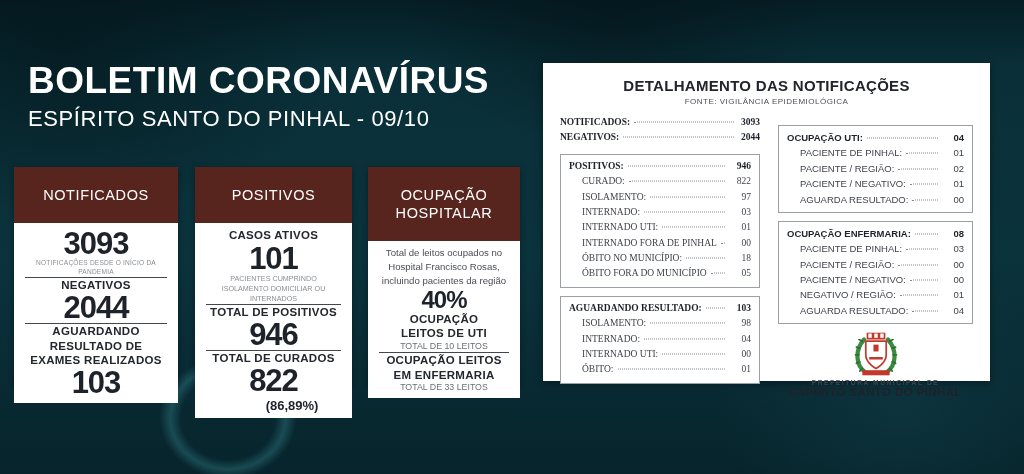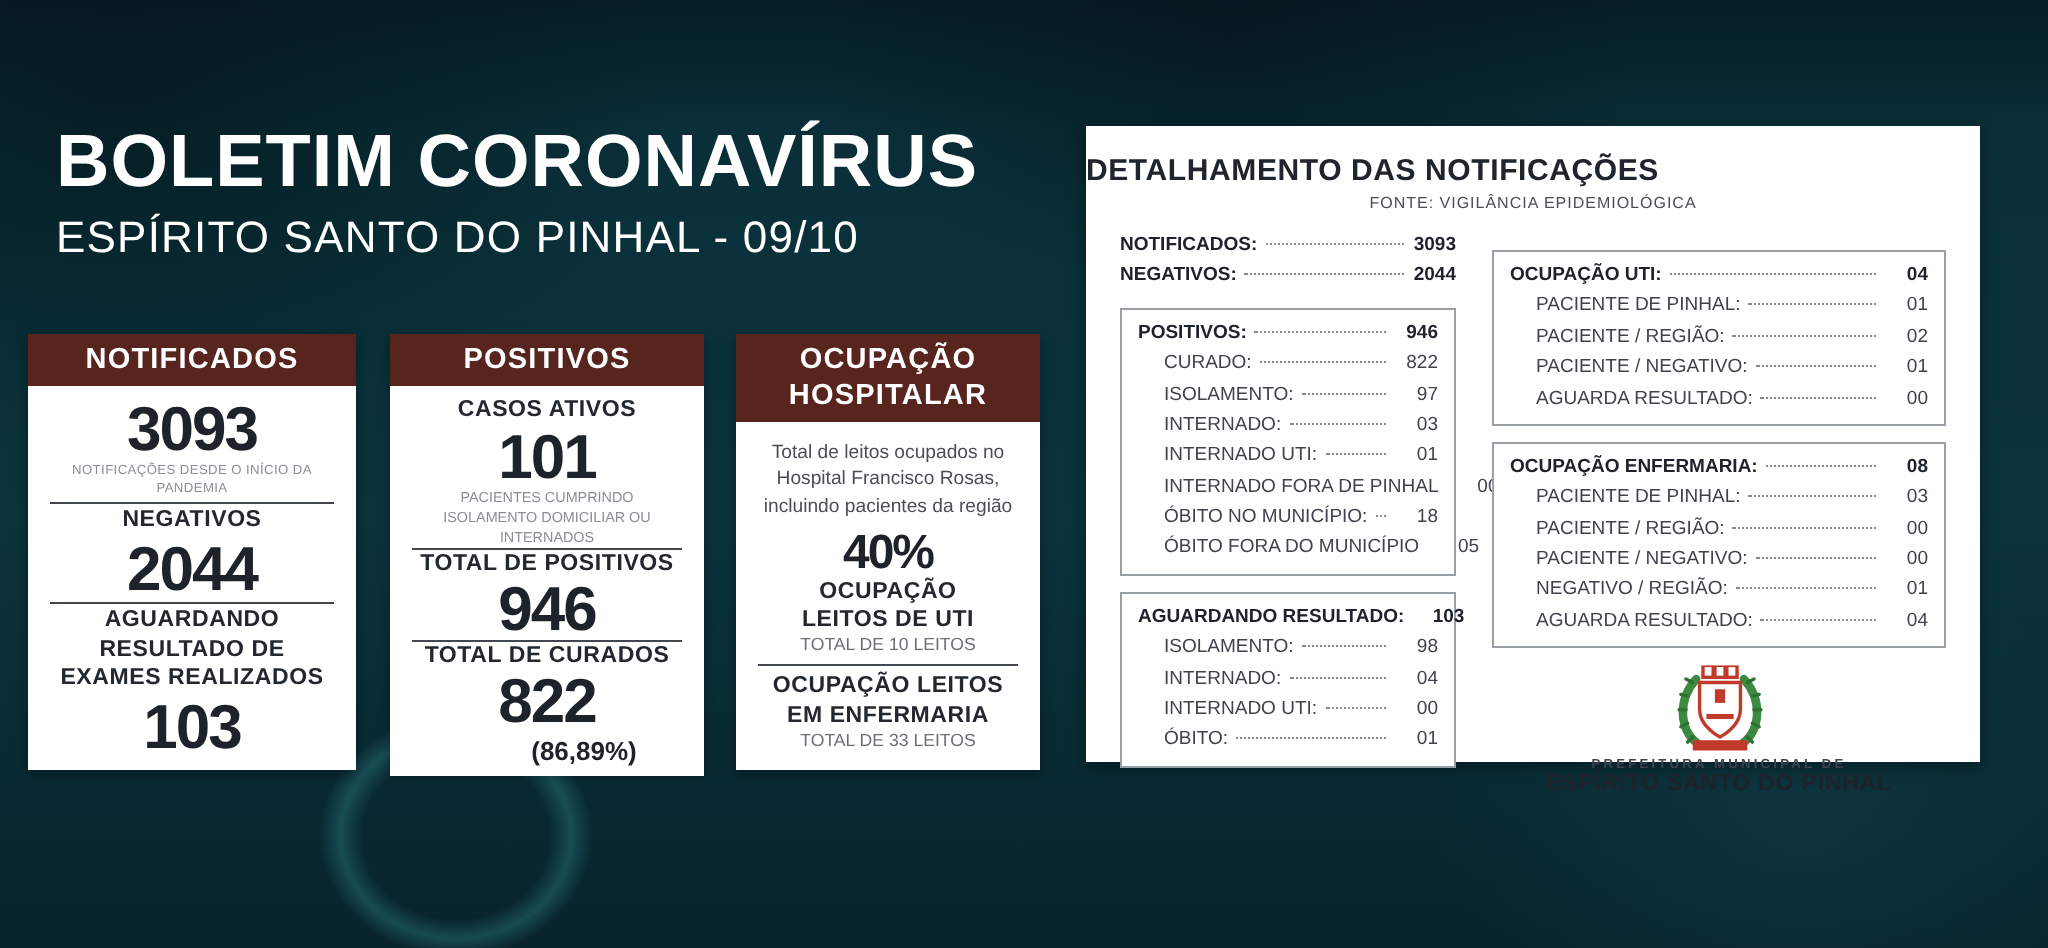--- a/index.html
+++ b/index.html
@@ -18,45 +18,45 @@
   }
 
   
   .headline { position:absolute; left:28px; top:62px; width:456px; text-align:left; color:#ffffff; }
   .headline .main { font-size:37px; font-weight:800; letter-spacing:0.5px; white-space:nowrap; line-height:1.05; }
   .headline .sub  { font-size:22px; font-weight:400; letter-spacing:0.6px; margin-top:5px; white-space:nowrap; }
 
   
   .card { position:absolute; top:167px; height:218px; display:flex; flex-direction:column;
           box-shadow:0 2px 6px rgba(0,0,0,0.35); }
-  .card-header { background:#57241e; color:#ffffff; font-weight:700; text-align:center;
-                 font-size:14.5px; letter-spacing:0.6px; padding:4px 4px; line-height:1.25; }
+  .card-header { background:#57241e; color:#ffffff; font-weight:400; text-align:center;
+                 font-size:14.5px; letter-spacing:0.6px; padding:19px 4px; line-height:1.25; }
   .card-body { background:#ffffff; flex:1; display:flex; flex-direction:column; align-items:center;
                justify-content:space-evenly; text-align:center; padding:5px 11px; color:#20242c; }
   .big    { font-size:31px; font-weight:800; letter-spacing:-1px; line-height:1; color:#1e222a; }
   .big.mid{ font-size:24px; }
   .lbl-b  { font-size:11.5px; font-weight:700; letter-spacing:0.3px; line-height:1.25; color:#23272e; }
   .cap    { font-size:6.6px; color:#8a8e94; letter-spacing:0.2px; line-height:1.35; }
   .cap2   { font-size:7.2px; color:#8a8e94; line-height:1.4; }
   .cap3   { font-size:8.8px; color:#6b7076; line-height:1.3; }
   .intro  { font-size:9.6px; color:#4a4e55; line-height:1.45; }
   .pct    { font-size:13px; font-weight:800; color:#1e222a; margin-top:2px;margin-left:37px; }
   .divider{ width:100%; height:1px; background:#43474e; }
 
   #card-notificados { left:14px;  width:164px; }
   #card-positivos   { left:195px; width:157px; }
   #card-ocupacao    { left:368px; width:152px; }
 
   
   .panel { position:absolute; left:543px; top:63px; width:447px; height:318px; background:#ffffff;
            color:#20242c; box-shadow:0 2px 8px rgba(0,0,0,0.4); }
-  .panel-title  { text-align:left; font-size:15px; font-weight:800; letter-spacing:0.3px; padding-top:14px; }
+  .panel-title  { text-align:center; font-size:15px; font-weight:800; letter-spacing:0.3px; padding-top:14px; }
   .panel-source { text-align:center; font-size:8px; font-weight:400; letter-spacing:0.5px; color:#4a4e55; margin-top:3px; }
   .panel-cols { position:absolute; left:17px; right:17px; top:52px; bottom:6px; display:flex; gap:18px; }
-  .col-l { width:168px; }
+  .col-l { width:200px;font-family:Liberation Serif, serif; }
   .col-r { flex:1; display:flex; flex-direction:column; align-items:stretch; }
 
   .row { display:flex; align-items:baseline; font-size:9.5px; line-height:1.62; color:#3f434a; }
   .row .lbl { white-space:nowrap; }
   .row .dots { flex:1; border-bottom:1.6px dotted #84898f; margin:0 4px; transform:translateY(-2.5px); }
   .row .val { min-width:22px; text-align:right; }
   .row.head { font-weight:700; color:#1e222a; }
   .row.head .val { font-weight:700; }
   .row.sub { padding-left:13px; }
   .summary .row { font-weight:700; color:#1e222a; }

